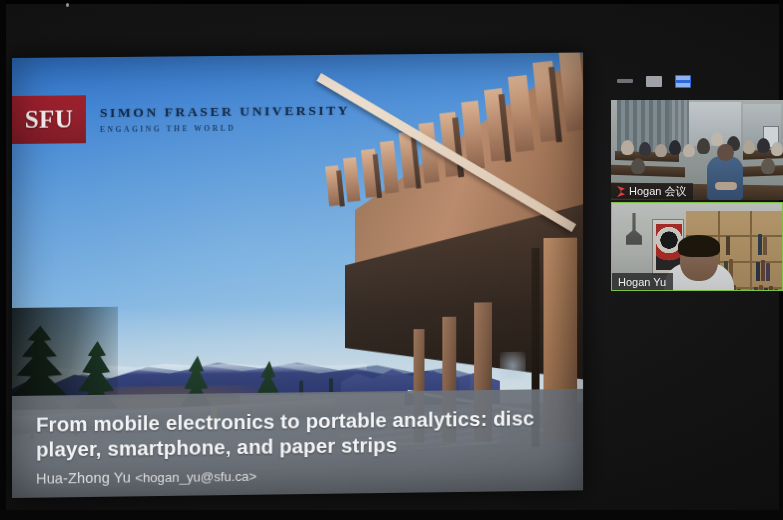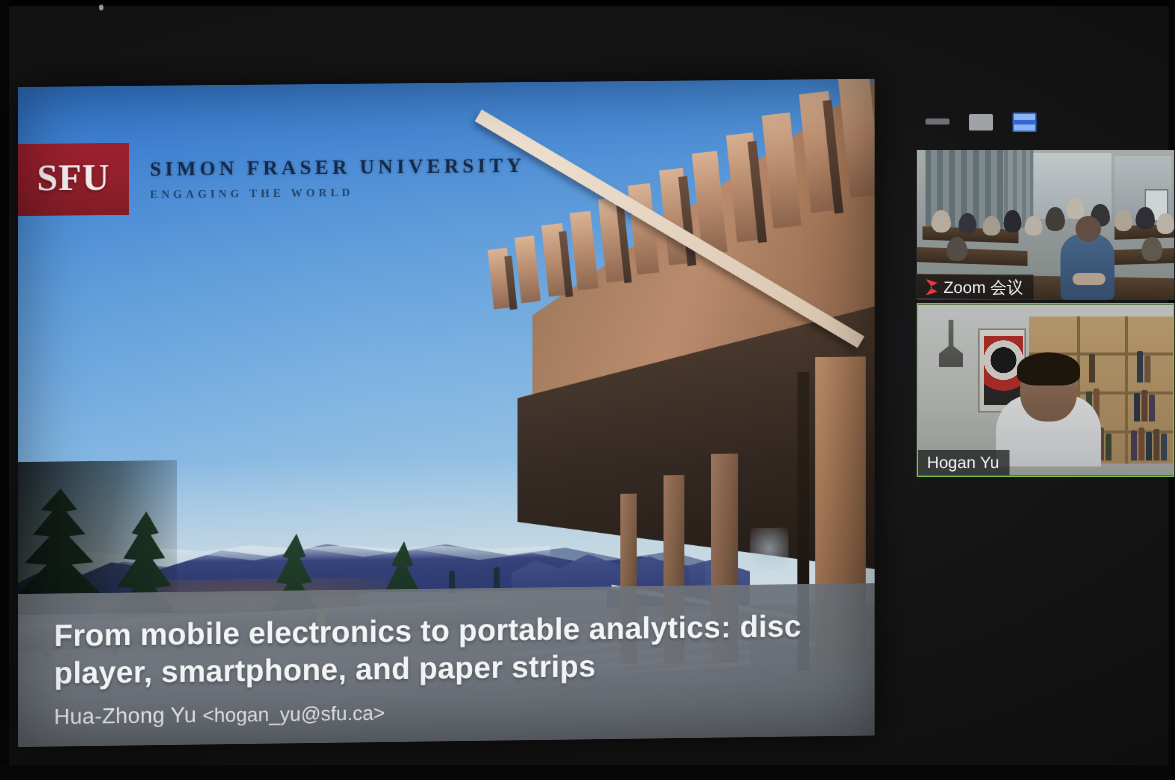--- a/index.html
+++ b/index.html
@@ -281,21 +281,21 @@
   .view-btn.b2 { background:#9fa3a8; height:11px; }
   .view-btn.b3 {
     background:#2f66d8;
     display:flex; flex-direction:column; justify-content:space-between;
     padding:1px; height:13px;
   }
   .view-btn.b3 i { display:block; height:4px; background:#8fb2f2; }
 
   .tile { position:absolute; left:0; width:172px; overflow:hidden; background:#0b0c0d; }
   .tile-top { top:28px; height:100px; }
-  .tile-bottom { top:130px; height:116px; border:1.6px solid #7ec144; }
+  .tile-bottom { top:130px; height:89px; border:1.6px solid #7ec144; }
 
   
   .cls-wall { position:absolute; inset:0; background: linear-gradient(180deg,#b9c0bd 0%, #a7afae 40%, #8e9795 100%); }
   .cls-curtain {
     position:absolute; left:6px; top:0; width:52px; height:56px;
     background: repeating-linear-gradient(90deg,#6f7d84 0px,#6f7d84 4px,#8e9aa0 4px,#8e9aa0 8px);
   }
   .cls-curtain2 {
     position:absolute; left:58px; top:0; width:20px; height:52px;
     background: repeating-linear-gradient(90deg,#7d8a90 0px,#7d8a90 3px,#99a4a9 3px,#99a4a9 6px);
@@ -537,21 +537,21 @@
       <div class="cls-person" style="left:20px;  top:58px; width:14px; height:16px; background:#5c5750;"></div>
       <div class="cls-person" style="left:150px; top:58px; width:14px; height:16px; background:#6a6259;"></div>
 
       <div class="cls-blue-guy"></div>
       <div class="cls-blue-head"></div>
       <div class="cls-hands"></div>
 
       <div class="tile-darken"></div>
       <div class="tile-label">
         <span class="zoom-mark"></span>
-        <span>Zoom 会议</span>
+        <span>Hogan 会议</span>
       </div>
     </div>
 
     <div class="tile tile-bottom">
       <div class="off-wall"></div>
       <div class="off-lamp"></div>
       <div class="off-poster">
           <div class="off-poster-art"></div>
         </div>
 

